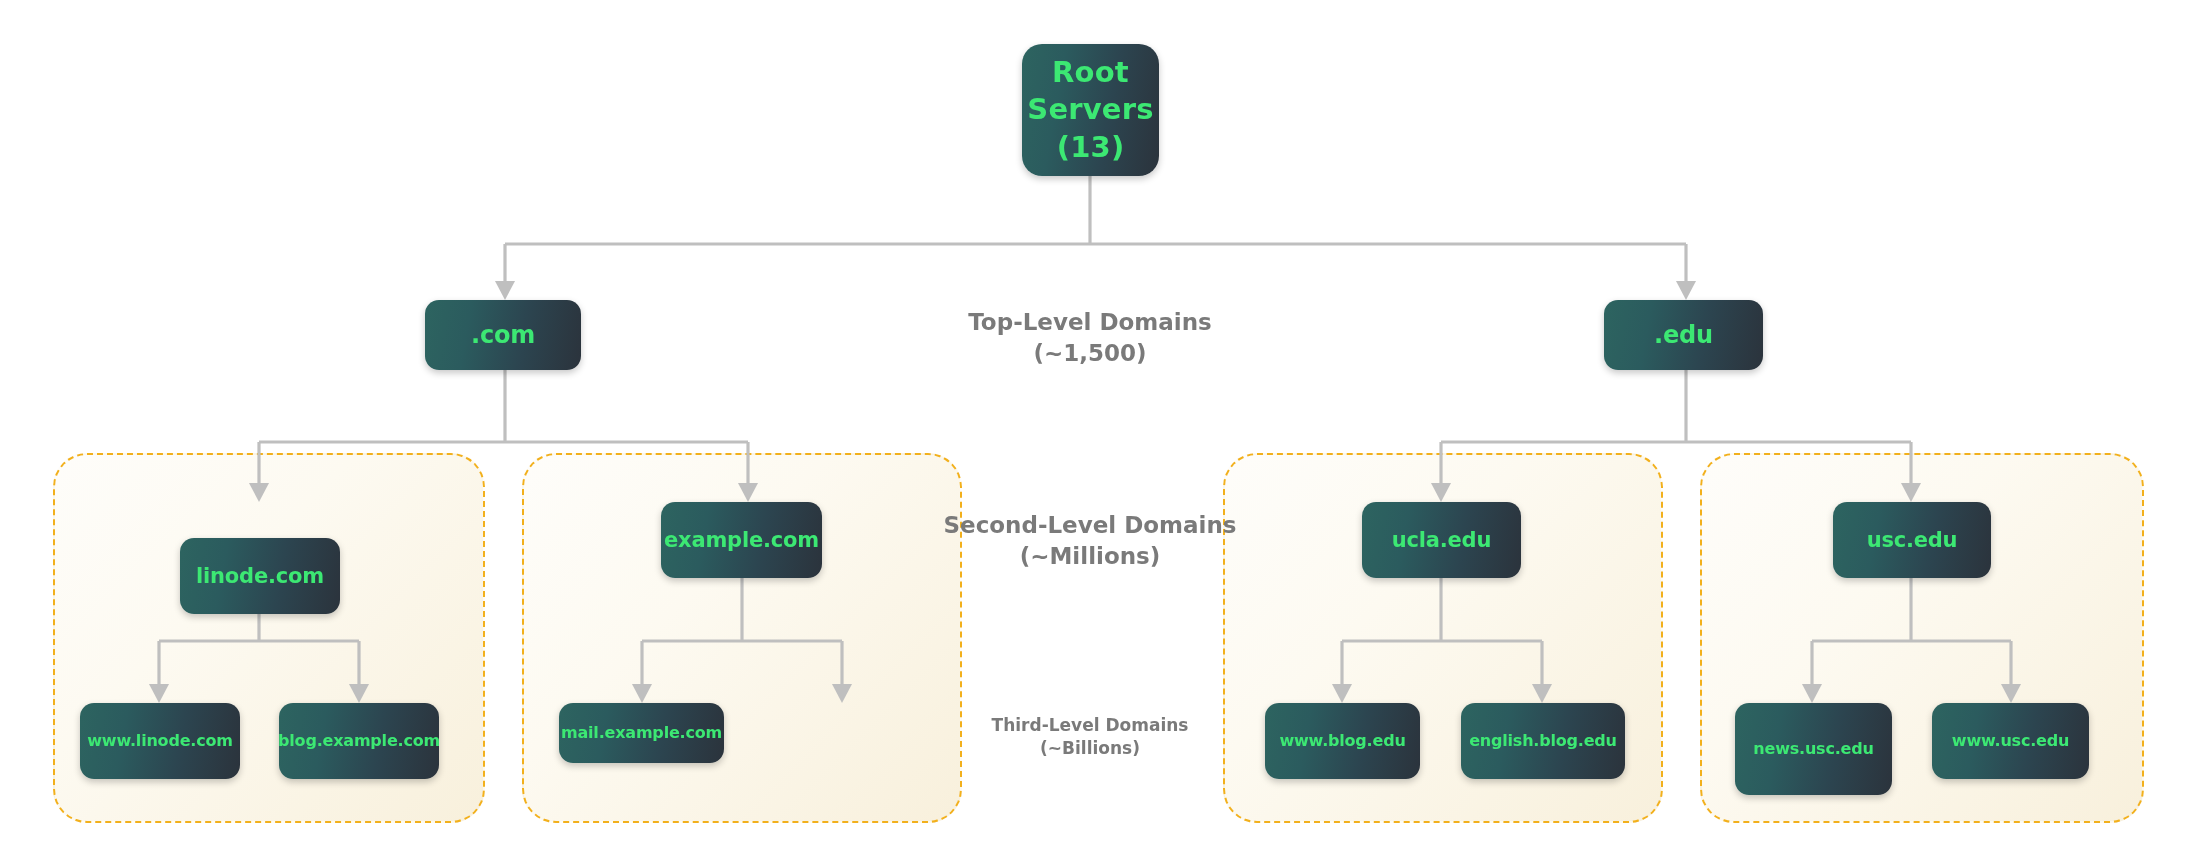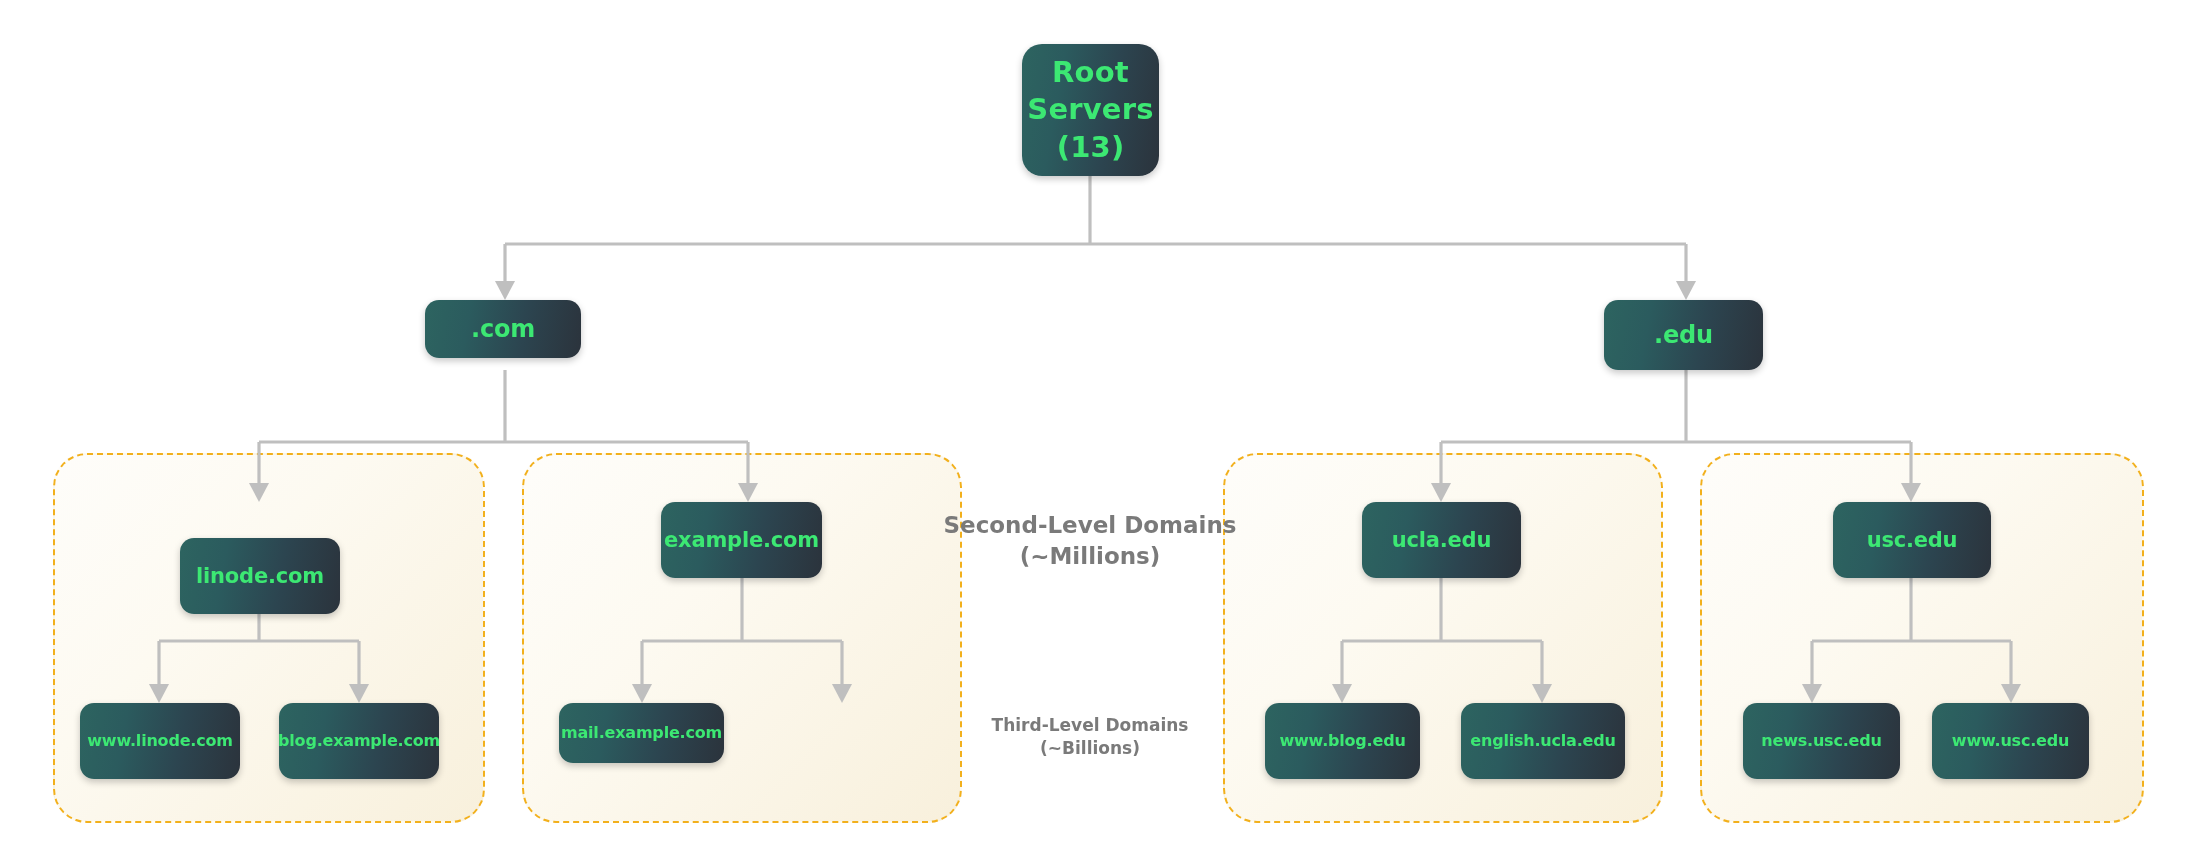--- a/index.html
+++ b/index.html
@@ -144,34 +144,36 @@
     <path class="wire" d="M1812,641 L2011,641"></path>
     <path class="wire" d="M1812,641 L1812,686"></path>
     <polygon class="arrowhead" points="1802,684 1822,684 1812,703"></polygon>
     <path class="wire" d="M2011,641 L2011,686"></path>
     <polygon class="arrowhead" points="2001,684 2021,684 2011,703"></polygon>
   </svg>
 
   <div class="node root" style="left:1022px; top:44px; width:137px; height:132px;">Root Servers
 (13)</div>
 
-  <div class="node tld" style="left:425px; top:300px; width:156px; height:58px;">.com</div>
+  <div class="node tld" style="left:425px; top:300px; width:156px; height:70px;">.com</div>
   <div class="node tld" style="left:1604px; top:300px; width:159px; height:70px;">.edu</div>
 
   <div class="node sld" style="left:180px; top:502px; width:160px; height:76px;margin-top:36px;">linode.com</div>
   <div class="node sld" style="left:661px; top:502px; width:161px; height:76px;">example.com</div>
   <div class="node sld" style="left:1362px; top:502px; width:159px; height:76px;">ucla.edu</div>
   <div class="node sld" style="left:1833px; top:502px; width:158px; height:76px;">usc.edu</div>
 
   <div class="node third" style="left:80px; top:703px; width:160px; height:76px;">www.linode.com</div>
   <div class="node third" style="left:279px; top:703px; width:160px; height:76px;">blog.example.com</div>
   <div class="node third" style="left:559px; top:703px; width:165px; height:60px;">mail.example.com</div>
   <div class="node third" style="left:1265px; top:703px; width:155px; height:76px;">www.blog.edu</div>
-  <div class="node third" style="left:1461px; top:703px; width:164px; height:76px;">english.ucla.edu</div>
-  <div class="node third" style="left:1735px; top:703px; width:157px; height:76px;margin-left:8px;">news.usc.edu</div>
+  <div class="node third" style="left:1461px; top:703px; width:164px; height:76px;">english.blog.edu</div>
+  <div class="node third" style="left:1735px; top:703px; width:157px; height:92px;">news.usc.edu</div>
   <div class="node third" style="left:1932px; top:703px; width:157px; height:76px;">www.usc.edu</div>
 
+  <div class="tier-label big" style="left:890px; top:307px; width:400px;">Top-Level Domains
+(~1,500)</div>
   <div class="tier-label big" style="left:890px; top:510px; width:400px;">Second-Level Domains
 (~Millions)</div>
   <div class="tier-label small" style="left:930px; top:714px; width:320px;">Third-Level Domains
 (~Billions)</div>
 
 </div>
 
 </body></html>

